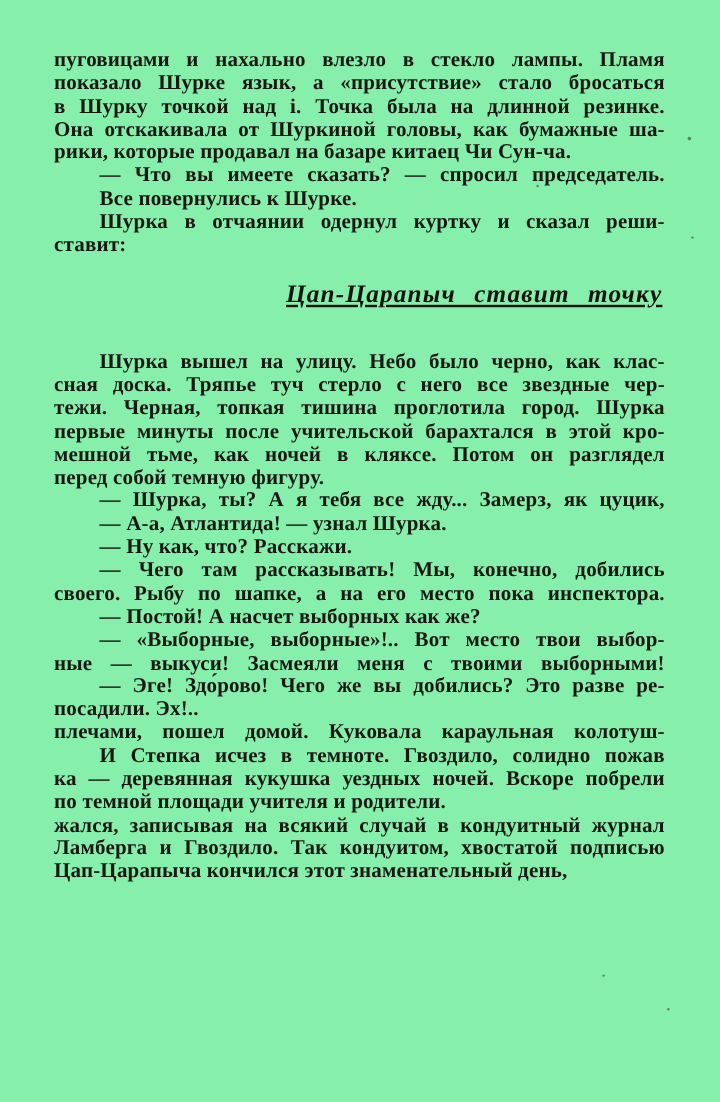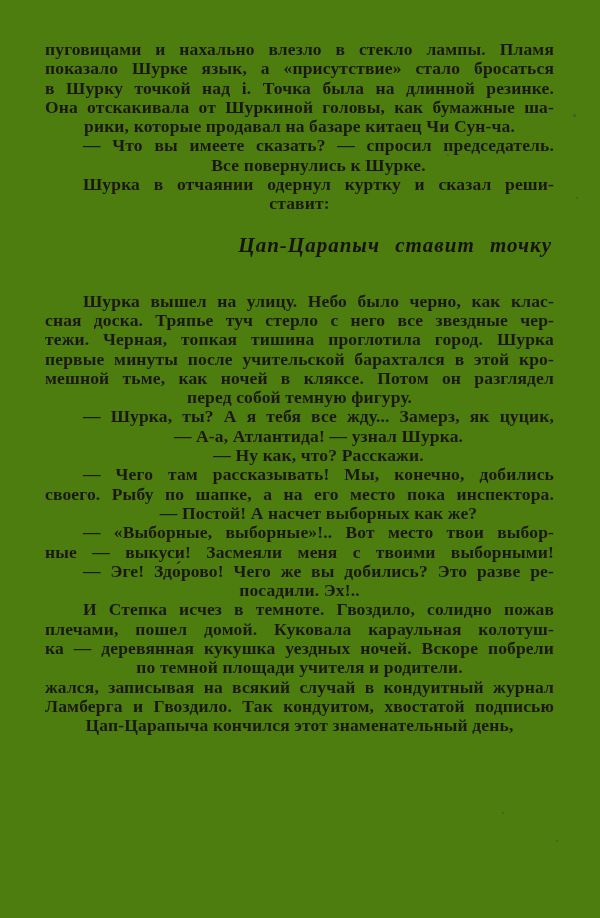--- a/index.html
+++ b/index.html
@@ -5,37 +5,37 @@
   html, body {
     margin: 0;
     padding: 0;
     background: #e9e9e7;
   }
   #page {
     position: relative;
     width: 600px;
     height: 918px;
     margin: 0 auto;
-    background: #4d7c0f;
+    background: #86efac;
     overflow: hidden;
     font-family: "Liberation Serif", "DejaVu Serif", serif;
     color: #1b1814;
   }
   #text-column {
     position: absolute;
     left: 45px;
     top: 40px;
     width: 509px;
   }
   .line {
     font-size: 17.5px;
     line-height: 19.3px;
     font-weight: 700;
     letter-spacing: 0.15px;
-    text-align: center;
+    text-align: left;
   }
   .line.just {
     text-align: justify;
     text-align-last: justify;
   }
   .line.indent {
     text-indent: 38px;
   }
   .chapter-heading {
     margin-top: 19px;
@@ -43,20 +43,21 @@
     height: 25px;
     line-height: 25px;
     font-size: 21px;
     font-weight: 700;
     font-style: italic;
     text-align: right;
     padding-right: 2px;
     word-spacing: 9px;
     letter-spacing: 1px;
     color: #161310;
+    text-decoration: underline;
   }
   .speck {
     position: absolute;
     background: #4a463f;
     border-radius: 50%;
     opacity: 0.65;
   }
 </style>
 </head>
 <body>
@@ -88,22 +89,22 @@
         <div class="line indent just">— Шурка, ты? А я тебя все жду... Замерз, як цуцик,</div>
         <div class="line indent">— А-а,  Атлантида! — узнал  Шурка.</div>
         <div class="line indent">— Ну как, что? Расскажи.</div>
         <div class="line indent just">— Чего там рассказывать! Мы, конечно, добились</div>
         <div class="line just">своего. Рыбу по шапке, а на его место пока инспектора.</div>
         <div class="line indent">— Постой! А насчет выборных как же?</div>
         <div class="line indent just">— «Выборные, выборные»!.. Вот место твои выбор-</div>
         <div class="line just">ные — выкуси! Засмеяли меня с твоими выборными!</div>
         <div class="line indent just">— Эге! Здо́рово! Чего же вы добились? Это разве ре-</div>
         <div class="line">посадили. Эх!..</div>
+        <div class="line just">плечами, пошел домой. Куковала караульная колотуш-</div>
         <div class="line indent just">И Степка исчез в темноте. Гвоздило, солидно пожав</div>
-        <div class="line just">плечами, пошел домой. Куковала караульная колотуш-</div>
         <div class="line just">ка — деревянная кукушка уездных ночей. Вскоре побрели</div>
         <div class="line">по темной площади учителя и родители.</div>
         <div class="line just">жался, записывая на всякий случай в кондуитный журнал</div>
         <div class="line just">Ламберга и Гвоздило. Так кондуитом, хвостатой подписью</div>
         <div class="line">Цап-Царапыча кончился этот знаменательный день,</div>
       </div>
 
   </div>
 <div class="speck" style="left: 573px; top: 114px; width: 3px; height: 3px;"></div>
     <div class="speck" style="left: 447px; top: 154px; width: 2px; height: 2px;"></div>

